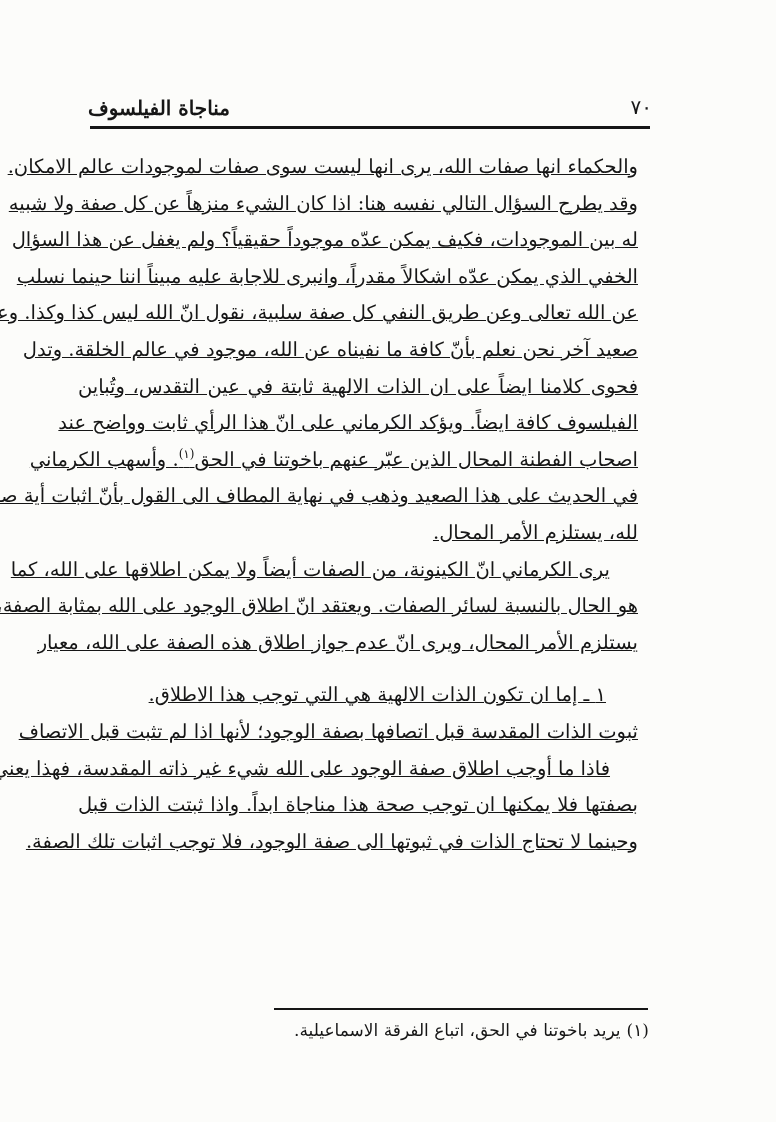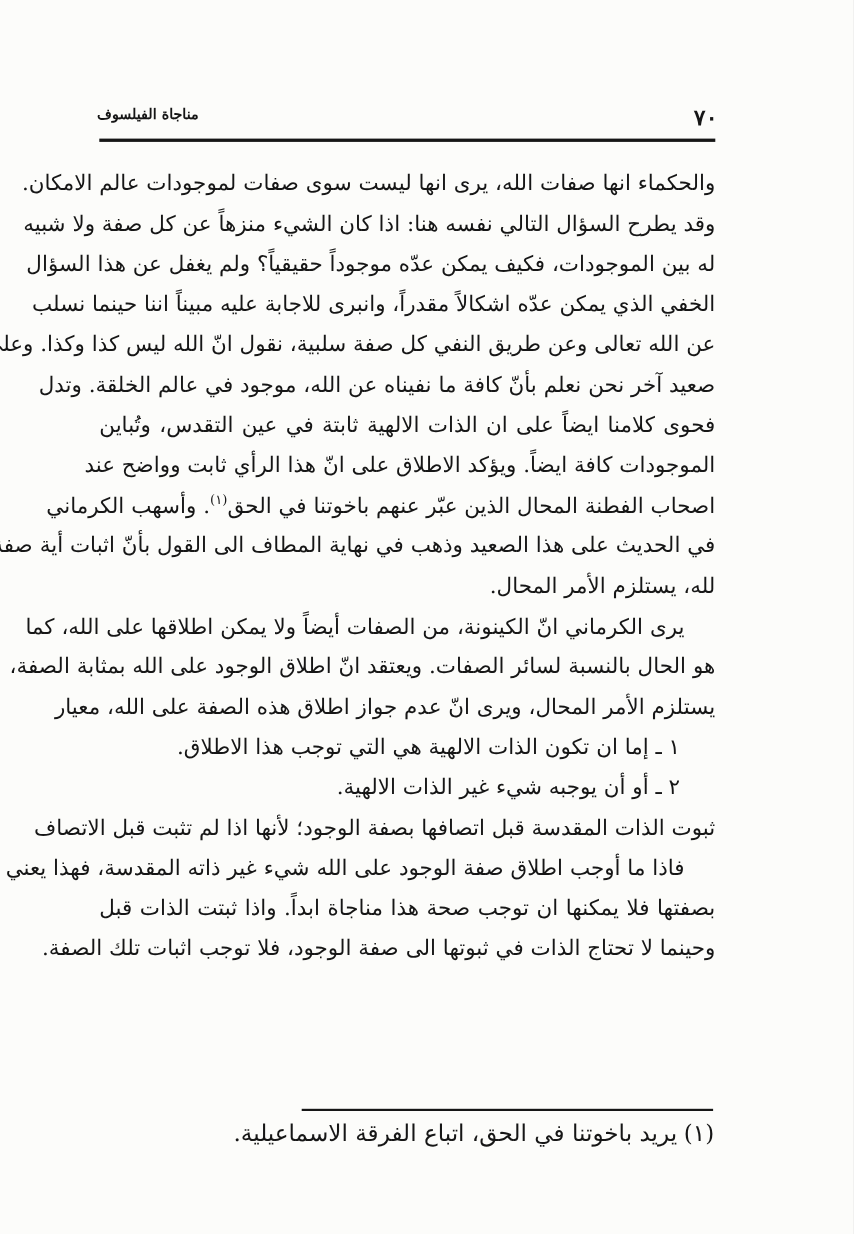--- a/index.html
+++ b/index.html
@@ -9,62 +9,63 @@
     margin:0 auto;
     background:var(--paper,#fcfcfa);
     color:var(--ink,#161616);
     font-family:"DejaVu Serif","Liberation Serif",serif;
     direction:rtl;
     overflow:hidden;
   }
   
   .ph-title{
     position:absolute;left:88px;top:96px;
-    font-size:13px;font-weight:bold;
+    font-size:20px;font-weight:bold;
     white-space:nowrap;
   }
   .ph-num{
     position:absolute;right:124px;top:95px;
-    font-size:20px;font-weight:bold;
+    font-size:20px;font-weight:normal;
     white-space:nowrap;
   }
   .ph-rule{
     position:absolute;left:90px;top:126px;
     width:560px;height:3px;
     background:var(--ink,#161616);
   }
   
   .body{
-    position:absolute;right:126px;top:149px;
+    position:absolute;right:138px;top:149px;
     width:560px;
+    text-decoration:underline;
   }
   .bl{
     height:36.6px;line-height:36.6px;
     font-size:19.5px;
     white-space:nowrap;
     overflow:visible;
   }
   .just{text-align:justify;text-align-last:justify;text-justify:inter-word;}
   .end{text-align:right;text-align-last:right;}
   .ind{text-indent:28px;}
-  .li{padding-right:32px;}
+  .li{padding-right:32px;margin-top:16px;}
   .fn-ref{
     font-size:12px;line-height:0;
     vertical-align:8px;
     letter-spacing:0;
   }
   
   .fn-rule{
     position:absolute;right:128px;top:1008px;
     width:374px;height:2px;
     background:var(--ink,#161616);
   }
   .footnote{
     position:absolute;right:127px;top:1017px;
-    font-size:21px;line-height:26px;
+    font-size:17px;line-height:26px;
     white-space:nowrap;
     text-align:right;
   }
   .footnote .fn-marker{margin-left:6px;}
 </style>
 </head>
 <body>
 
 <div class="page">
 
@@ -75,29 +76,28 @@
   </header>
 
   <main class="body">
     <div class="bl just">والحكماء انها صفات الله، يرى انها ليست سوى صفات لموجودات عالم الامكان.</div>
     <div class="bl just">وقد يطرح السؤال التالي نفسه هنا: اذا كان الشيء منزهاً عن كل صفة ولا شبيه</div>
     <div class="bl just">له بين الموجودات، فكيف يمكن عدّه موجوداً حقيقياً؟ ولم يغفل عن هذا السؤال</div>
     <div class="bl just">الخفي الذي يمكن عدّه اشكالاً مقدراً، وانبرى للاجابة عليه مبيناً اننا حينما نسلب</div>
     <div class="bl just">عن الله تعالى وعن طريق النفي كل صفة سلبية، نقول انّ الله ليس كذا وكذا. وعلى</div>
     <div class="bl just">صعيد آخر نحن نعلم بأنّ كافة ما نفيناه عن الله، موجود في عالم الخلقة. وتدل</div>
     <div class="bl just">فحوى كلامنا ايضاً على ان الذات الالهية ثابتة في عين التقدس، وتُباين</div>
-    <div class="bl just">الموجودات كافة ايضاً. ويؤكد الاطلاق على انّ هذا الرأي ثابت وواضح عند</div>
+    <div class="bl just">الفيلسوف كافة ايضاً. ويؤكد الكرماني على انّ هذا الرأي ثابت وواضح عند</div>
     <div class="bl just"><span>اصحاب الفطنة المحال الذين عبّر عنهم باخوتنا في الحق</span><sup class="fn-ref">(١)</sup><span>. وأسهب الكرماني</span></div>
     <div class="bl just">في الحديث على هذا الصعيد وذهب في نهاية المطاف الى القول بأنّ اثبات أية صفة</div>
     <div class="bl end">لله، يستلزم الأمر المحال.</div>
     <div class="bl just ind">يرى الكرماني انّ الكينونة، من الصفات أيضاً ولا يمكن اطلاقها على الله، كما</div>
     <div class="bl just">هو الحال بالنسبة لسائر الصفات. ويعتقد انّ اطلاق الوجود على الله بمثابة الصفة،</div>
     <div class="bl just">يستلزم الأمر المحال، ويرى انّ عدم جواز اطلاق هذه الصفة على الله، معيار</div>
     <div class="bl end li">١ ـ إما ان تكون الذات الالهية هي التي توجب هذا الاطلاق.</div>
-    <div class="bl end li">٢ ـ أو أن يوجبه شيء غير الذات الالهية.</div>
     <div class="bl just">ثبوت الذات المقدسة قبل اتصافها بصفة الوجود؛ لأنها اذا لم تثبت قبل الاتصاف</div>
     <div class="bl just ind">فاذا ما أوجب اطلاق صفة الوجود على الله شيء غير ذاته المقدسة، فهذا يعني</div>
     <div class="bl just">بصفتها فلا يمكنها ان توجب صحة هذا مناجاة ابداً. واذا ثبتت الذات قبل</div>
     <div class="bl just">وحينما لا تحتاج الذات في ثبوتها الى صفة الوجود، فلا توجب اثبات تلك الصفة.</div>
   </main>
 
   <div class="fn-rule"></div>
 
   <div class="footnote"><span class="fn-marker">(١)</span><span>يريد باخوتنا في الحق، اتباع الفرقة الاسماعيلية.</span></div>
 

